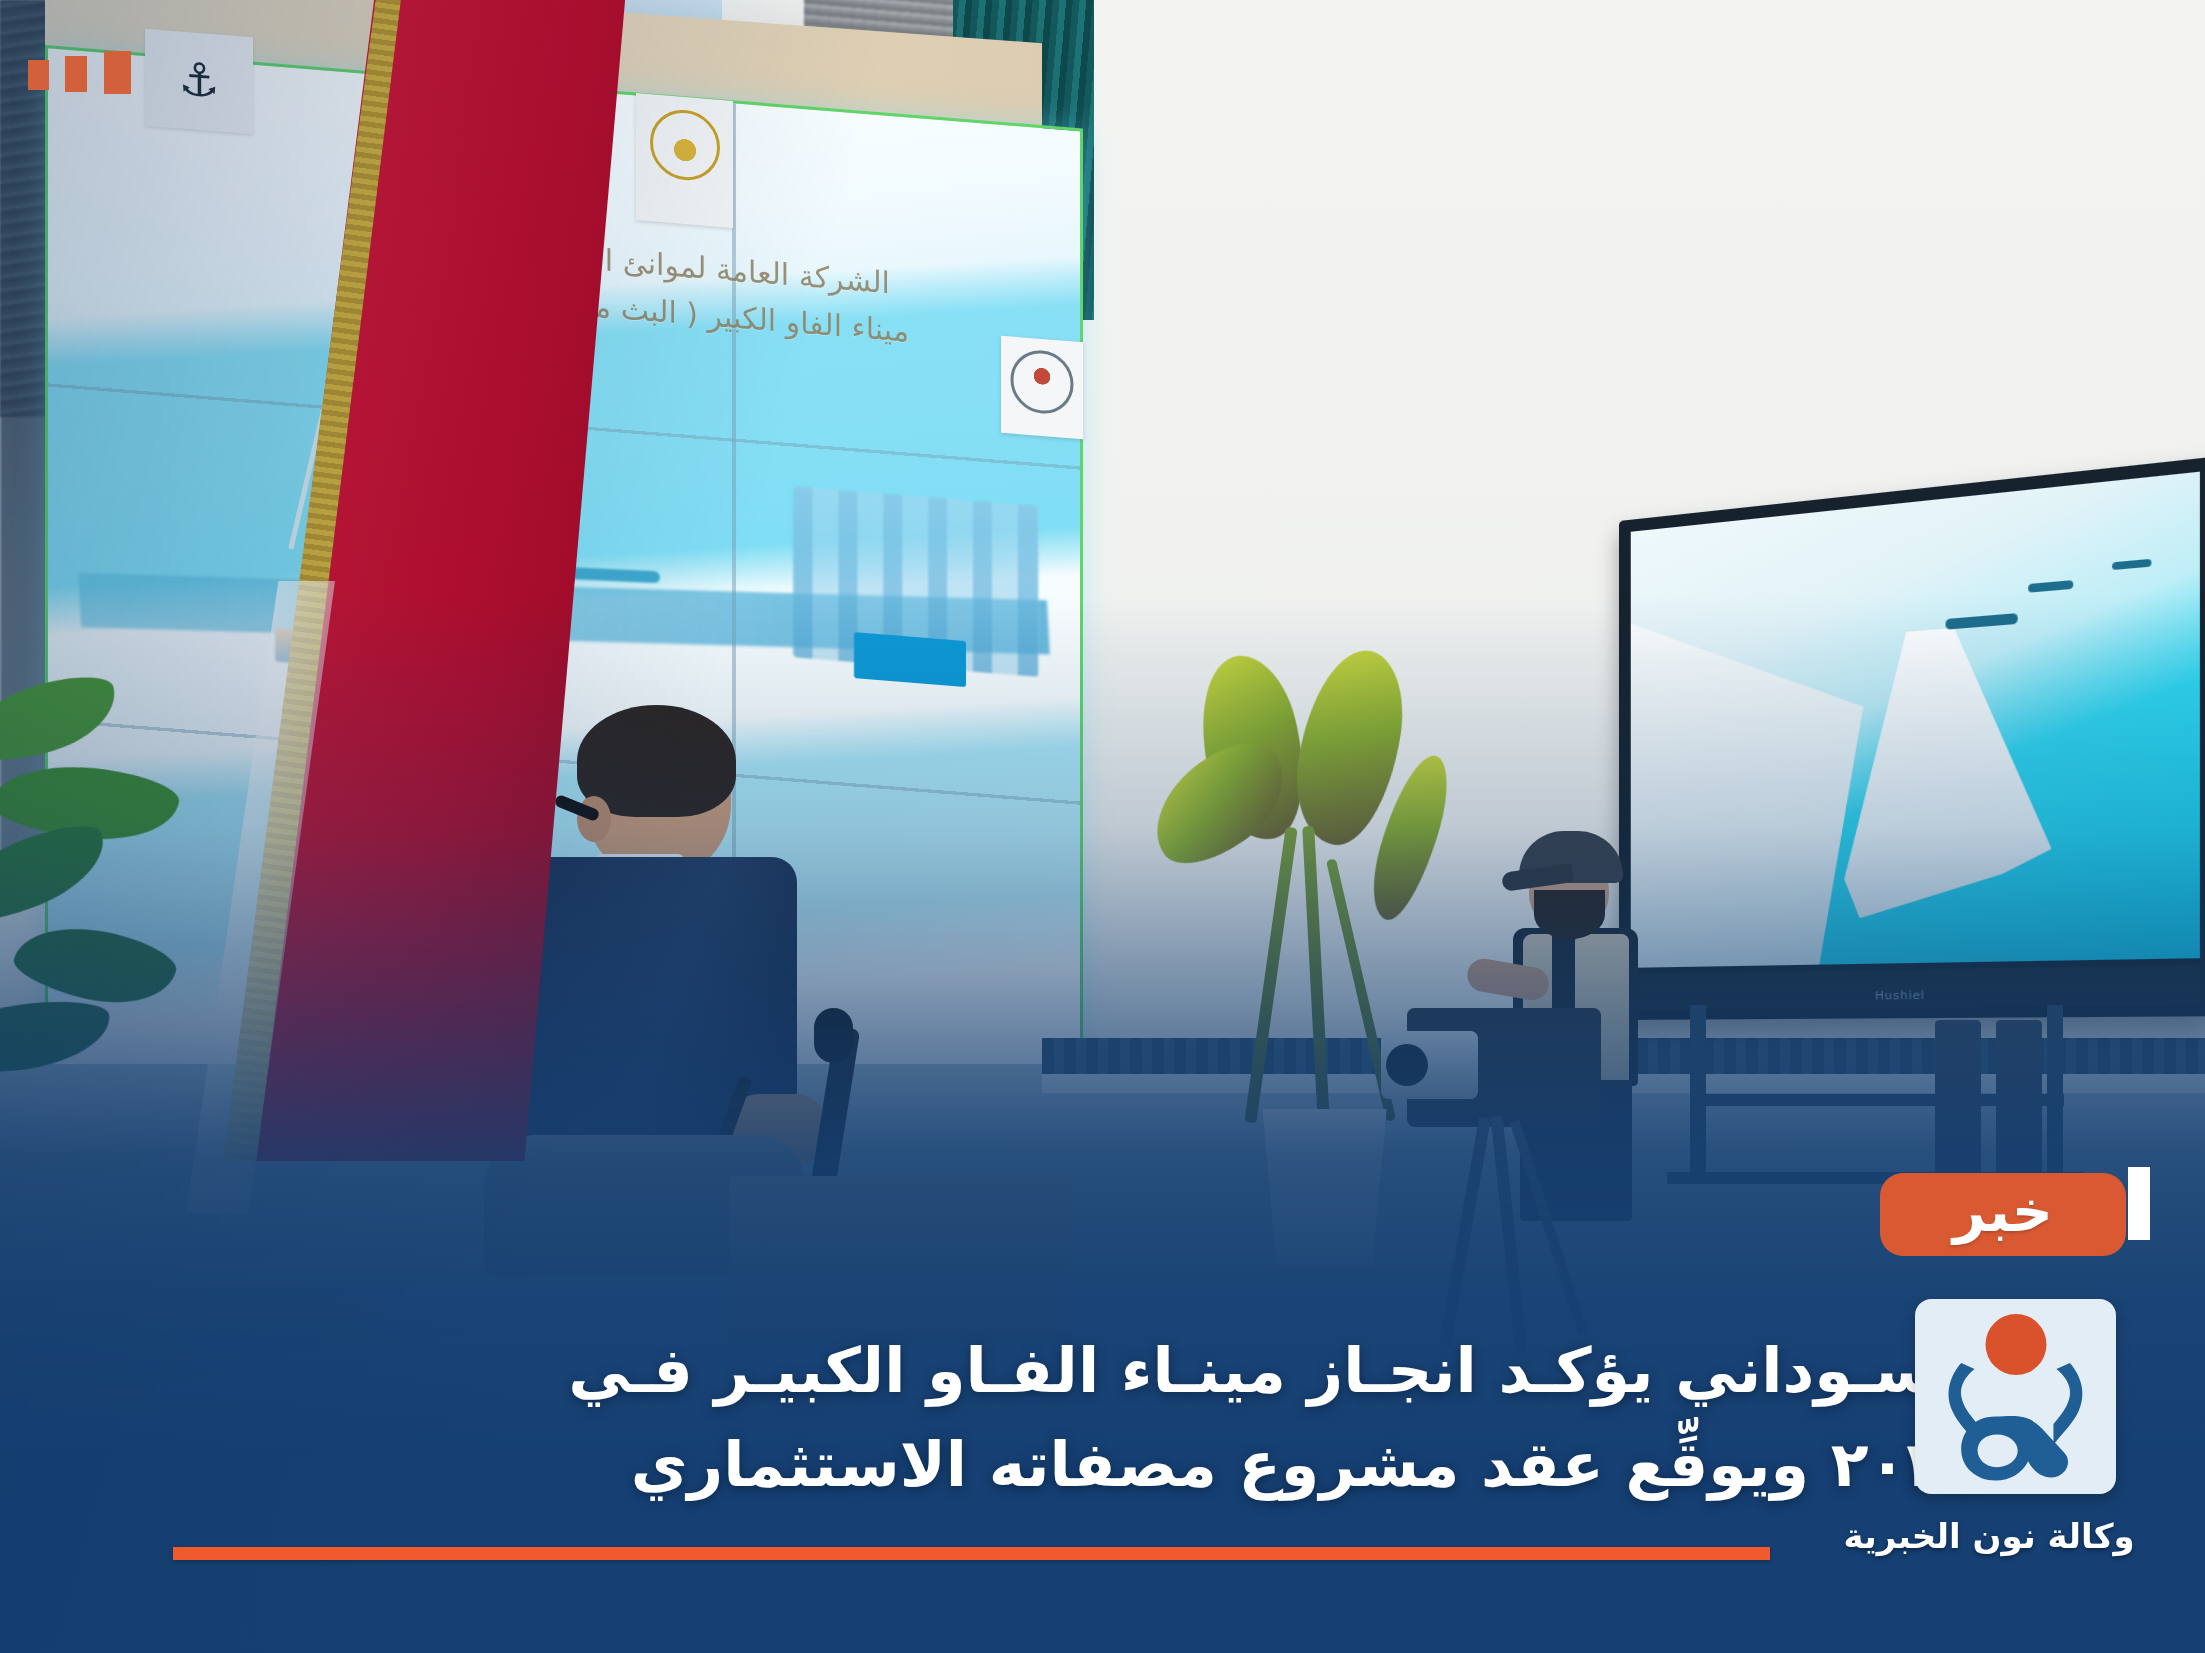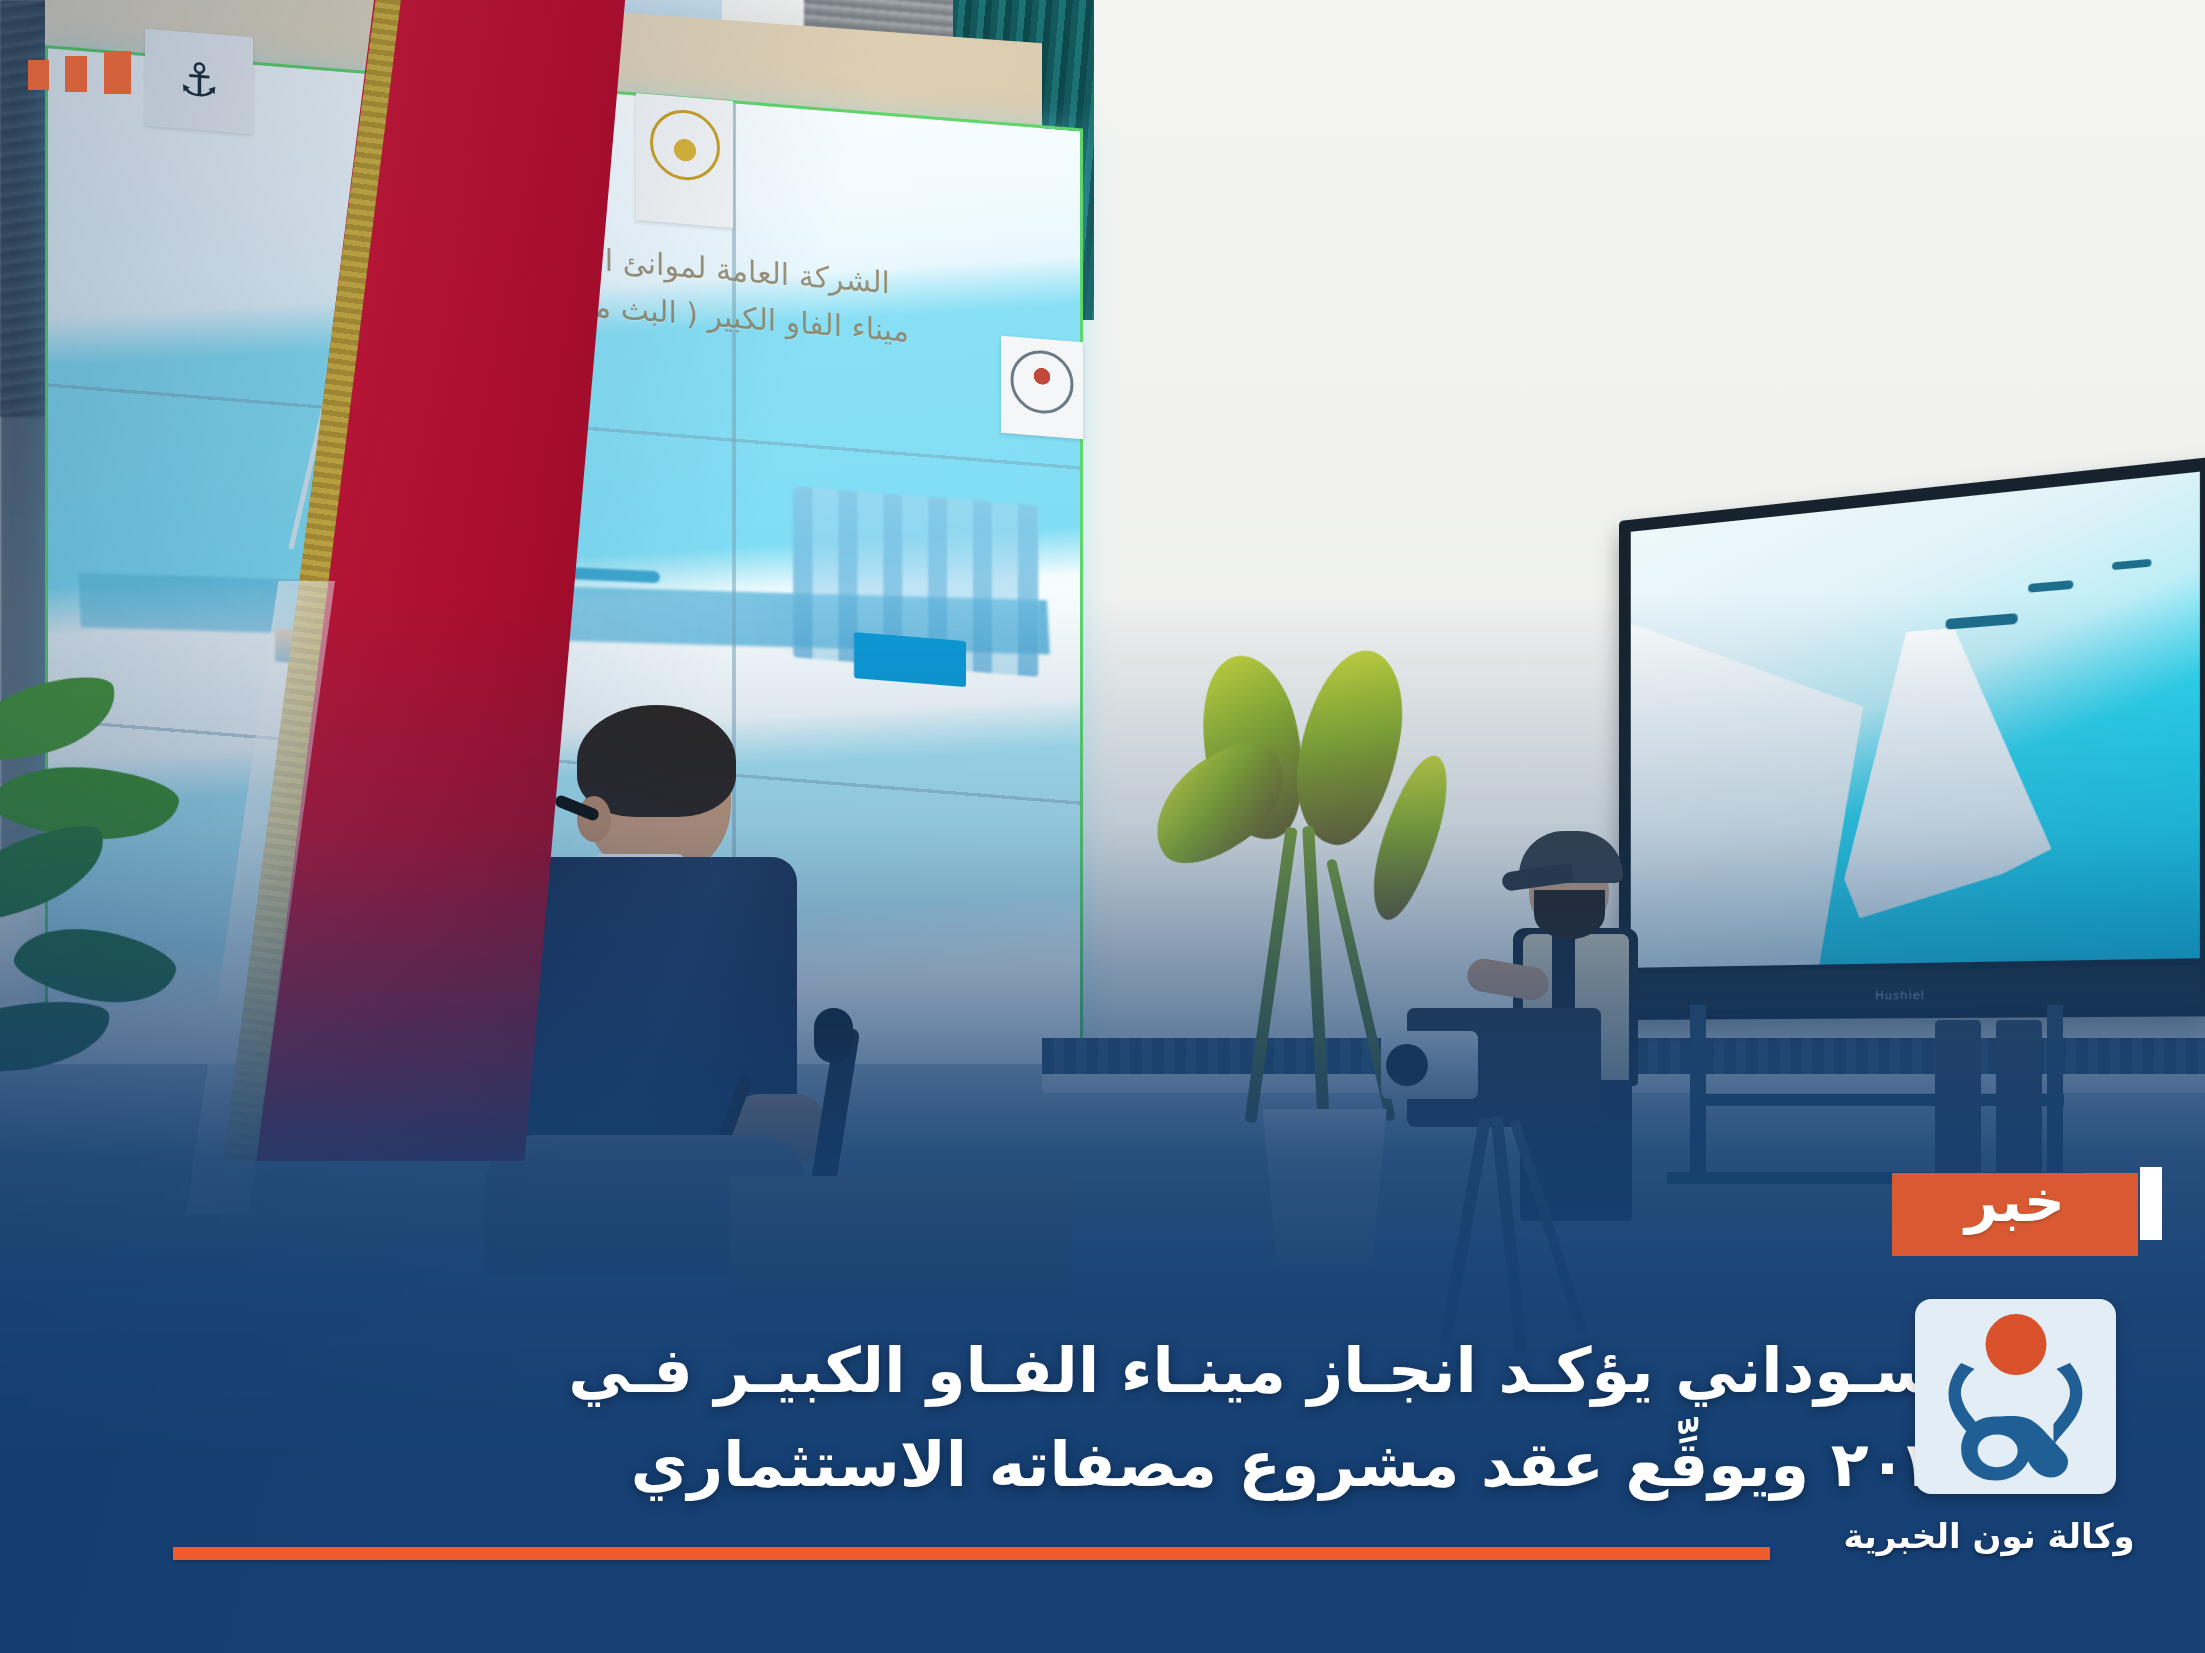--- a/index.html
+++ b/index.html
@@ -345,23 +345,23 @@
   .brand{
     position:absolute;
     right:67px;
     bottom:97px;
     width:298px;
     text-align:center;
   }
   .badge{
     position:relative;
     width:246px; height:83px;
-    margin:0 0 43px auto;
+    margin:0 12px 43px auto;
     background:#d95a32;
-    display:flex; justify-content:center;
+    display:flex; align-items:center; justify-content:center;border-radius:23px;
   }
   .badge-text{
     color:#ffffff; font-weight:bold; font-size:57px; line-height:1; padding-bottom:6px;
     text-shadow:0 1.5px 3px rgba(0,0,0,.18);
   }
   .badge-tick{
     position:absolute; right:-24px; top:-6px; width:22px; height:73px; background:#ffffff;
   }
   .logo-tile{
     position:relative;

